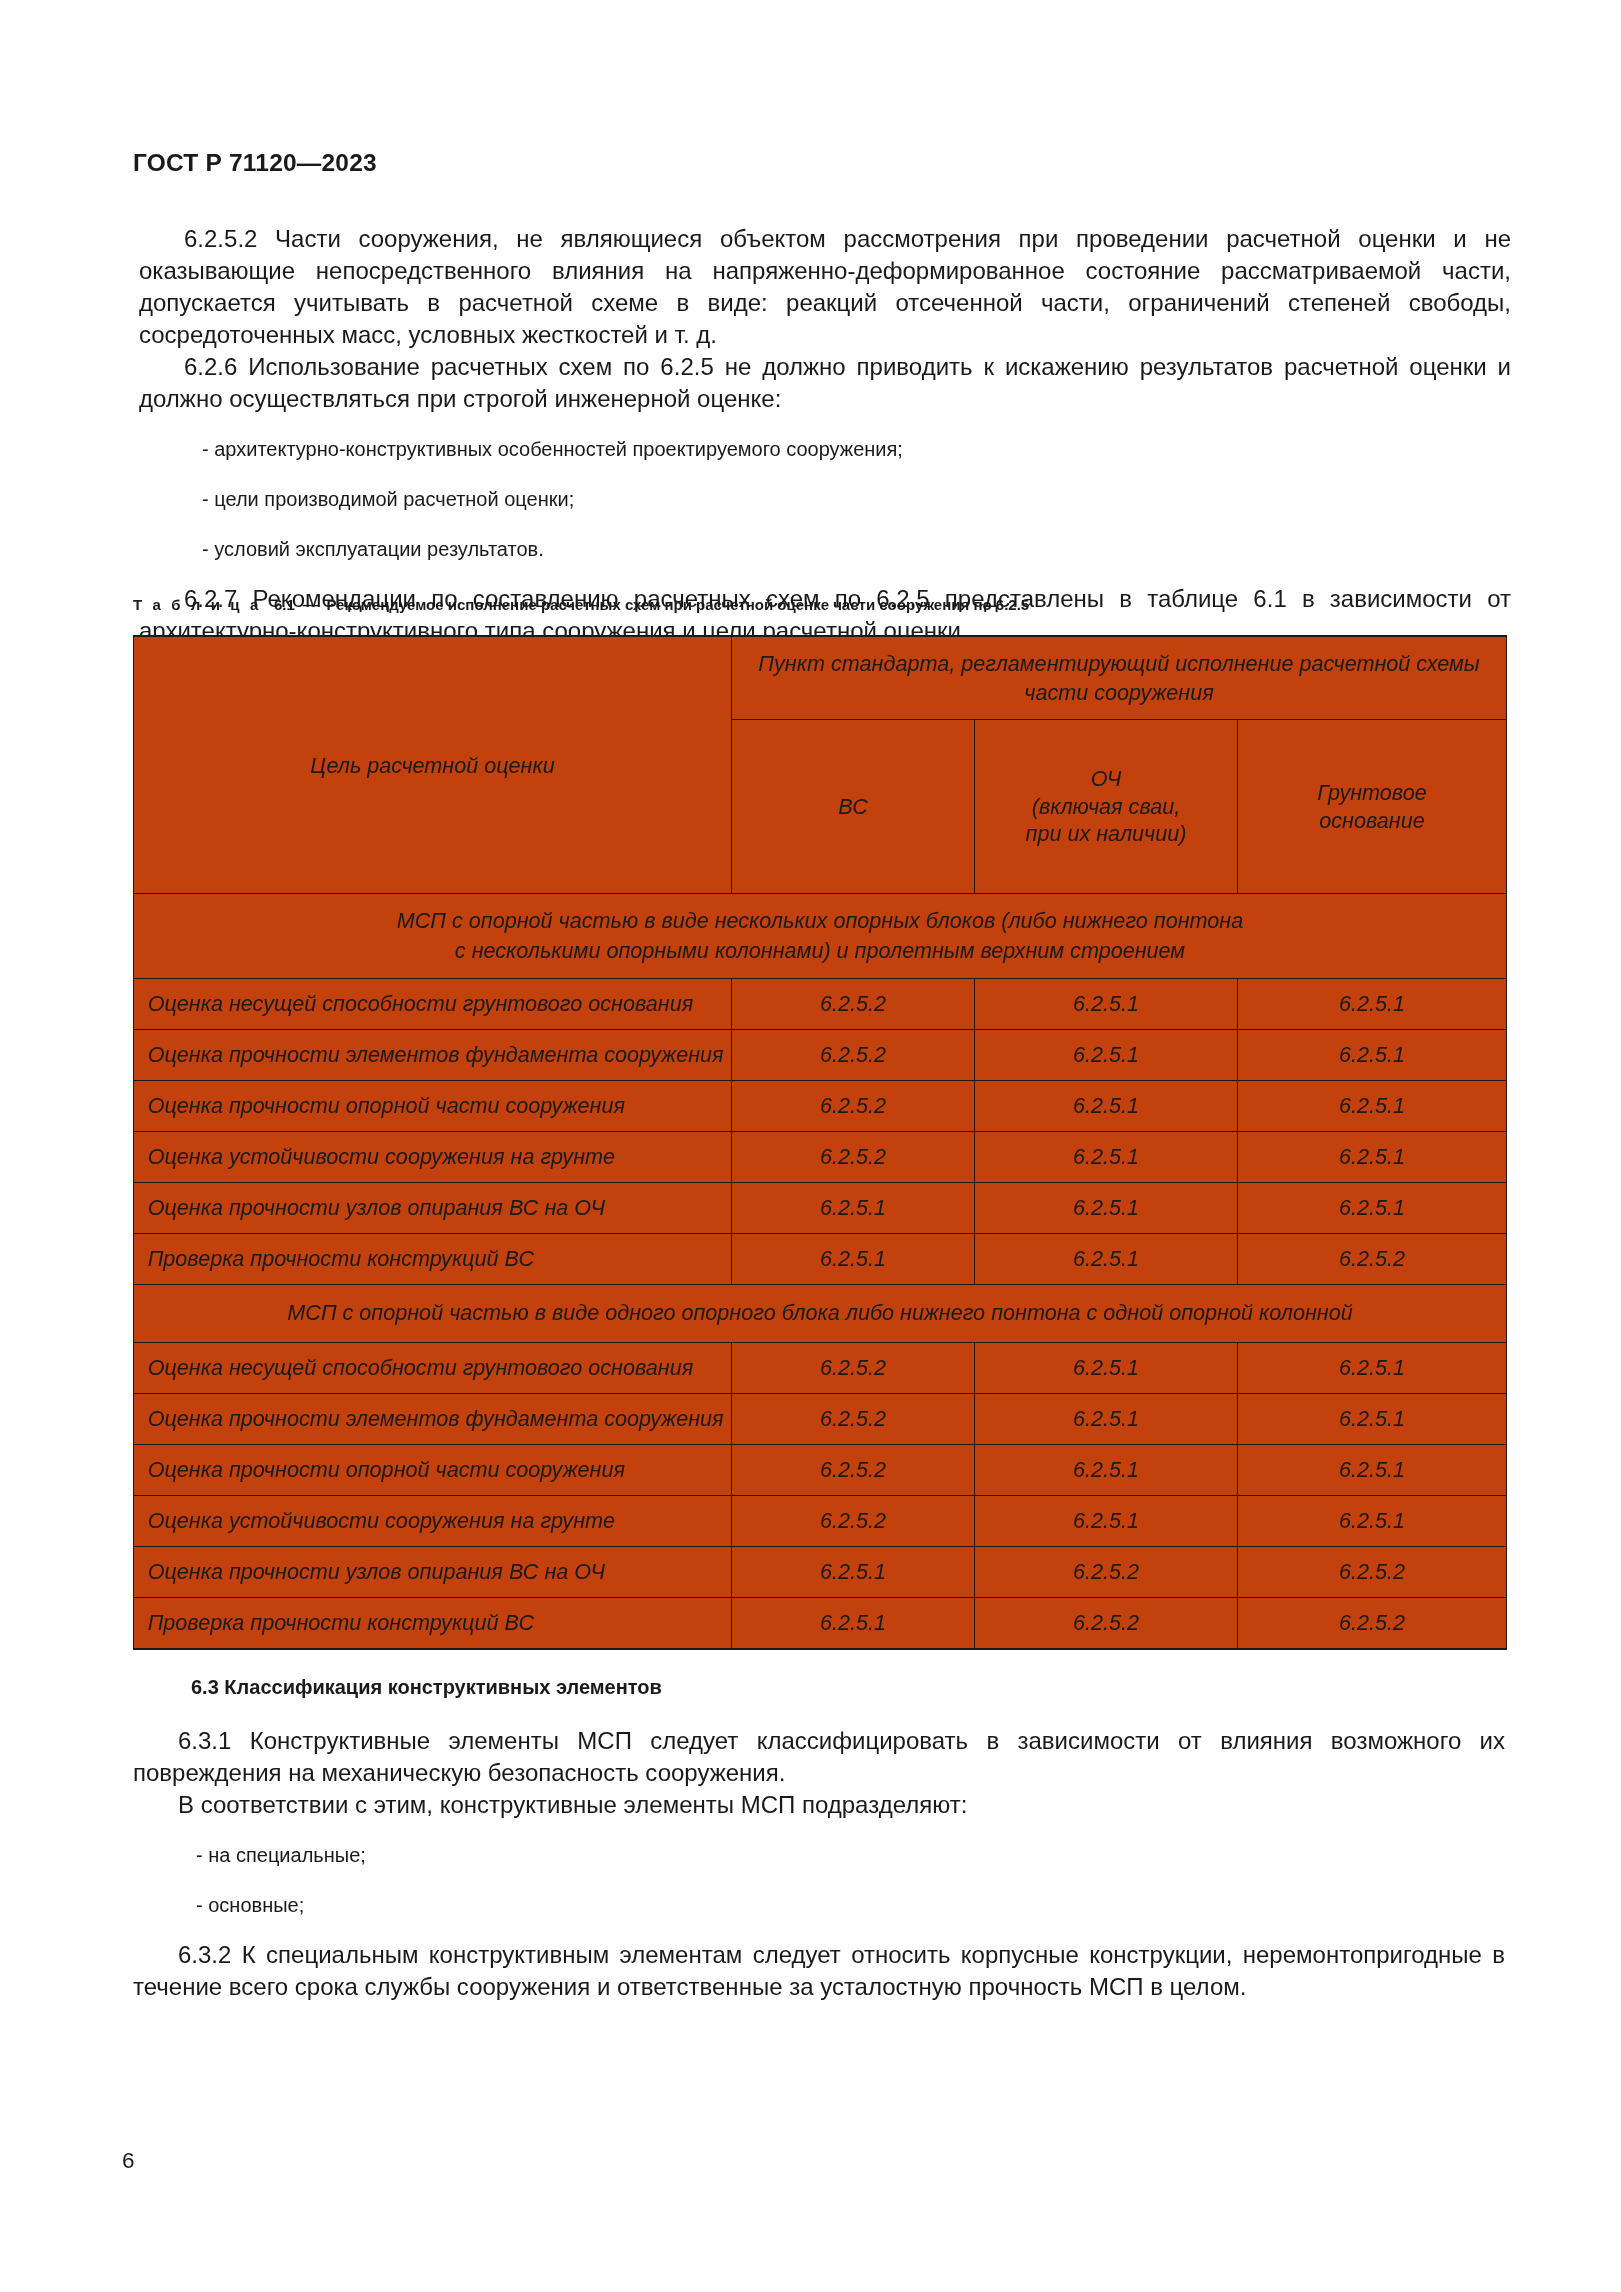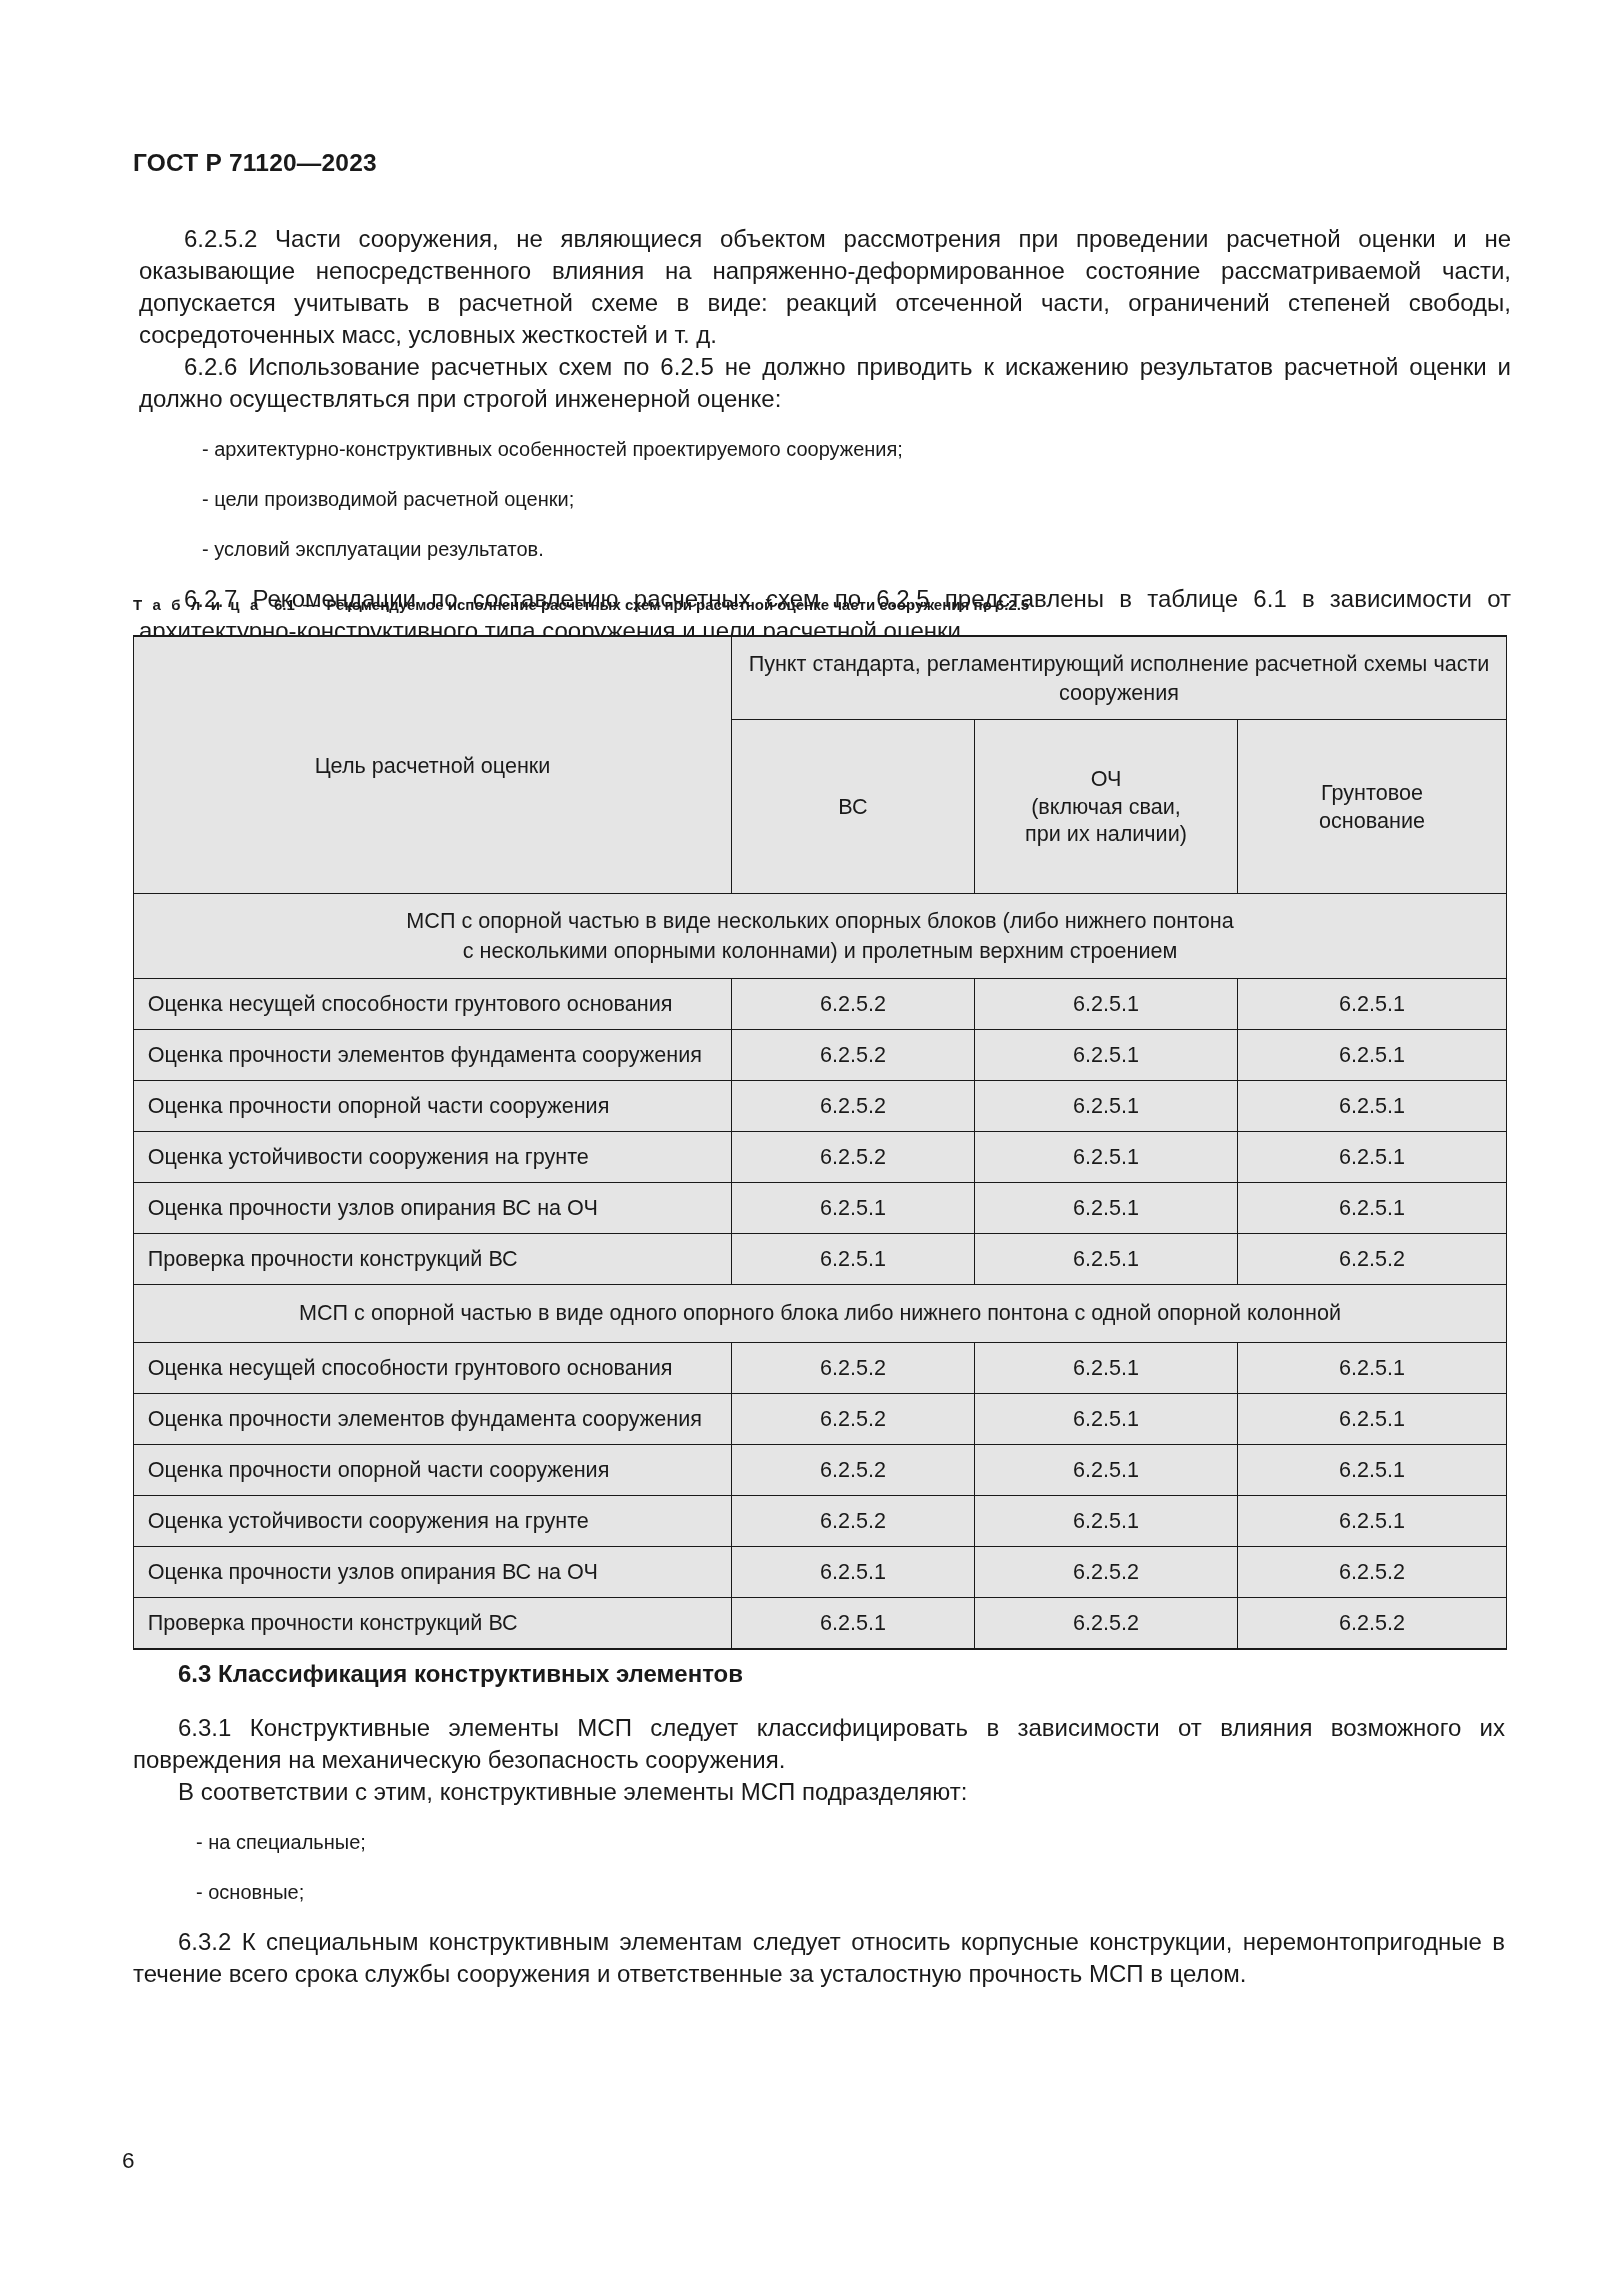--- a/index.html
+++ b/index.html
@@ -95,21 +95,22 @@
     border-collapse: collapse;
     width: 1372px;
     table-layout: fixed;
     font-size: 21.6px;
   }
   table.t61 td, table.t61 th {
     border: 1.5px solid #1a1a1a;
     padding: 0;
     font-weight: normal;
     vertical-align: middle;
-    background: #e5e5e5;
+    background: #c2410c;
+    font-style: italic;
   }
   table.t61 .outer-top td { border-top-width: 2.5px; }
 
   col.c-goal  { width: 598px; }
   col.c-vs    { width: 243px; }
   col.c-och   { width: 263px; }
   col.c-grunt { width: 269px; }
 
   .th-group {
     text-align: center;
@@ -150,22 +151,22 @@
   }
   tr.last-row td { border-bottom-width: 2.5px; }
 
   
   .lower-block {
     position: absolute;
     left: 0;
     width: 1372px;
   }
   h2.sec-head {
-    margin: 0;
-    font-size: 24px;
+    margin: 13px;
+    font-size: 20px;
     font-weight: bold;
     line-height: 32px;
     text-indent: 45px;
   }
 
   
   .page-number {
     position: absolute;
     left: 122px;
     top: 2148px;

